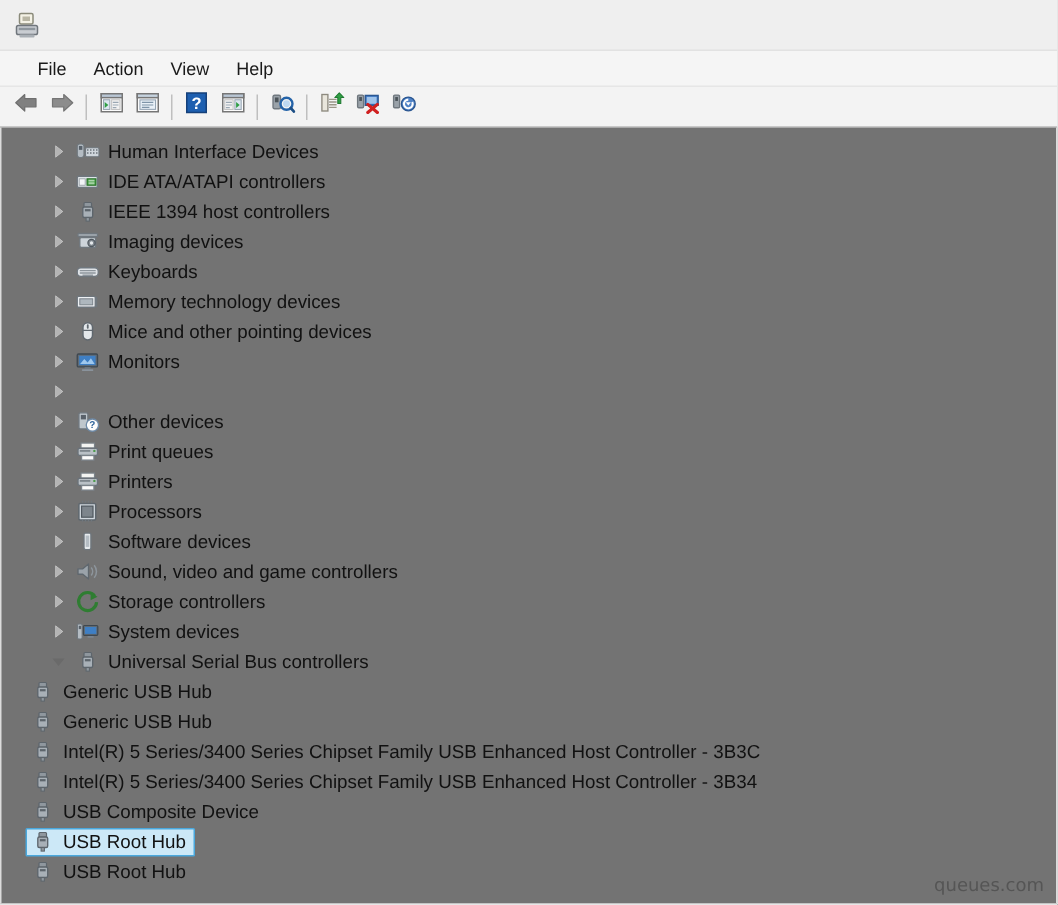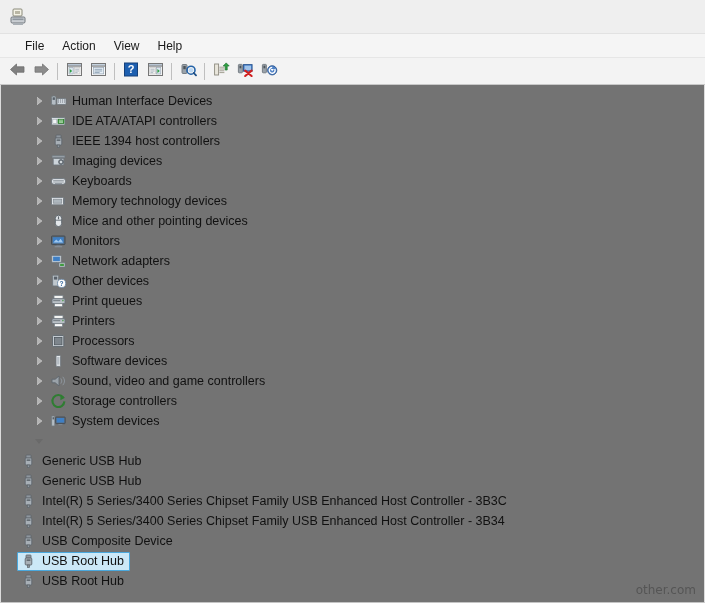--- a/index.html
+++ b/index.html
@@ -459,32 +459,20 @@
               <rect x="4.6" y="13.2" width="7.6" height="1.1" rx="0.4" fill="#8a939c"></rect>
             </svg>
           </span>
           <span class="row-label">Monitors</span>
         </span>
       </div>
       <div class="tree-row level1">
         <span class="twisty">
           <span class="tw-collapsed"></span>
         </span>
-        <span class="sel-wrap">
-          <span class="dev-icon">
-            <svg width="17" height="16" viewBox="0 0 17 16">
-              <rect x="1.8" y="2.4" width="9.4" height="7" rx="0.8" fill="#d8dee3" stroke="#6f777e" stroke-width="0.9"></rect>
-              <rect x="3.1" y="3.6" width="6.8" height="4.6" fill="#3f7fc4"></rect>
-              <rect x="9" y="9.8" width="6" height="4.2" rx="0.6" fill="#cfd6dc" stroke="#6f777e" stroke-width="0.8"></rect>
-              <rect x="10.1" y="10.8" width="3.8" height="2.2" fill="#3f9a3f"></rect>
-              <path d="M6.5 9.4v2.2h2.4" stroke="#6f777e" stroke-width="0.9" fill="none"></path>
-            </svg>
-          </span>
-          <span class="row-label">Network adapters</span>
-        </span>
       </div>
       <div class="tree-row level1">
         <span class="twisty">
           <span class="tw-collapsed"></span>
         </span>
         <span class="sel-wrap">
           <span class="dev-icon">
             <svg width="17" height="16" viewBox="0 0 17 16">
               <rect x="2.6" y="2.2" width="6" height="10.8" rx="1" fill="#bfc7cd" stroke="#6f777e" stroke-width="0.9"></rect>
               <rect x="3.9" y="3.6" width="3.4" height="3" fill="#59616a"></rect>
@@ -600,20 +588,31 @@
               <rect x="8.4" y="11" width="4" height="1.2" fill="#7b848d"></rect>
             </svg>
           </span>
           <span class="row-label">System devices</span>
         </span>
       </div>
       <div class="tree-row level1">
         <span class="twisty">
           <span class="tw-expanded"></span>
         </span>
+        <span class="sel-wrap">
+          <span class="dev-icon">
+            <svg width="17" height="16" viewBox="0 0 17 16">
+              <rect x="6" y="2" width="5" height="3.2" rx="0.6" fill="#8f979e" stroke="#5d656c" stroke-width="0.8"></rect>
+              <rect x="5.2" y="5" width="6.6" height="7" rx="1" fill="#a8b0b7" stroke="#5d656c" stroke-width="0.9"></rect>
+              <rect x="6.6" y="6.4" width="3.8" height="1.5" fill="#5d656c"></rect>
+              <rect x="7.4" y="12" width="2.2" height="2.4" fill="#8f979e" stroke="#5d656c" stroke-width="0.7"></rect>
+            </svg>
+          </span>
+          <span class="row-label">Universal Serial Bus controllers</span>
+        </span>
       </div>
       <div class="tree-row level2">
         <span class="twisty"></span>
         <span class="sel-wrap">
           <span class="dev-icon">
             <svg width="17" height="16" viewBox="0 0 17 16">
               <rect x="6" y="2" width="5" height="3.2" rx="0.6" fill="#8f979e" stroke="#5d656c" stroke-width="0.8"></rect>
               <rect x="5.2" y="5" width="6.6" height="7" rx="1" fill="#a8b0b7" stroke="#5d656c" stroke-width="0.9"></rect>
               <rect x="6.6" y="6.4" width="3.8" height="1.5" fill="#5d656c"></rect>
               <rect x="7.4" y="12" width="2.2" height="2.4" fill="#8f979e" stroke="#5d656c" stroke-width="0.7"></rect>
@@ -702,16 +701,16 @@
               <rect x="6.6" y="6.4" width="3.8" height="1.5" fill="#5d656c"></rect>
               <rect x="7.4" y="12" width="2.2" height="2.4" fill="#8f979e" stroke="#5d656c" stroke-width="0.7"></rect>
             </svg>
           </span>
           <span class="row-label">USB Root Hub</span>
         </span>
       </div>
     </div>
 
   <div class="statusbar">
-    <div class="watermark">other.com</div>
+    <div class="watermark">queues.com</div>
   </div>
 
 </div>
 
 </body></html>

